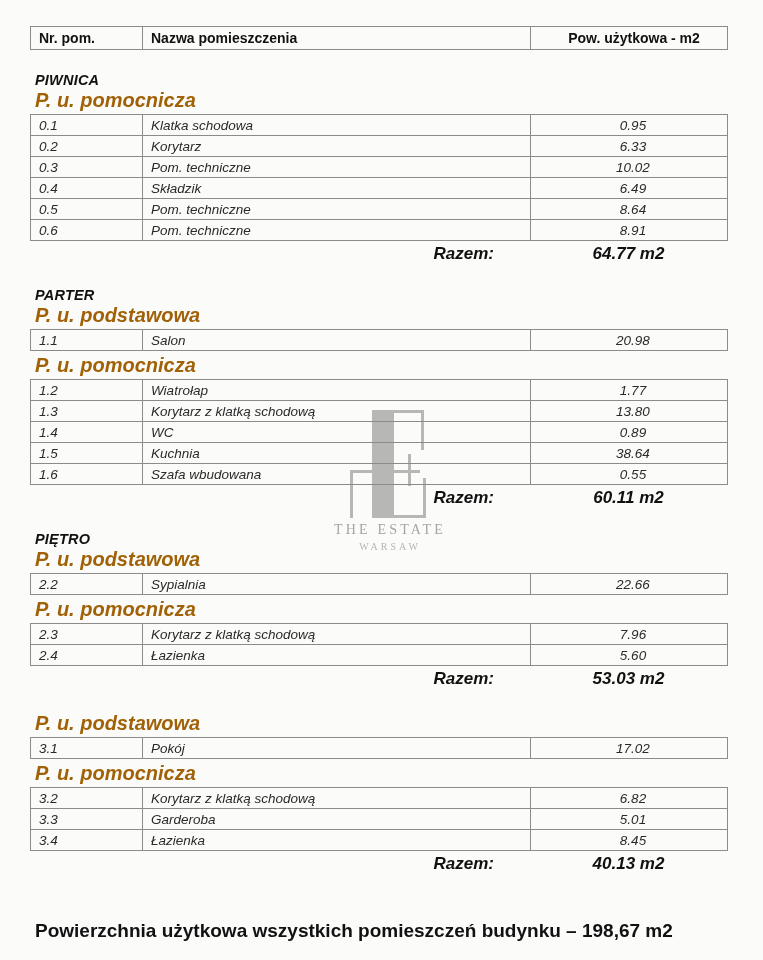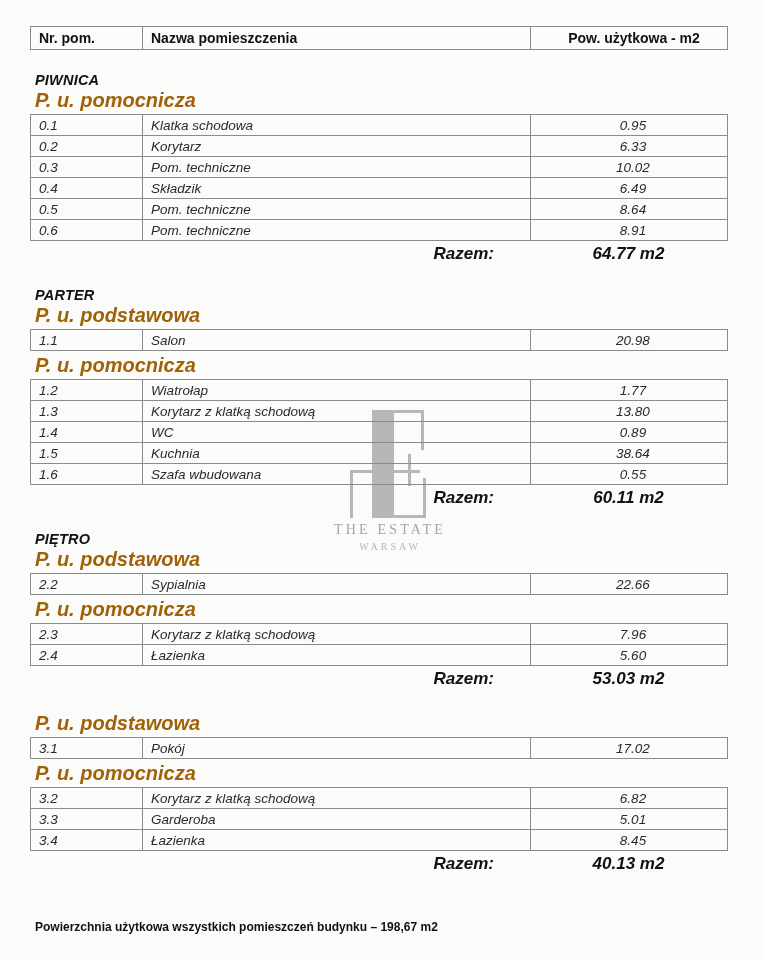--- a/index.html
+++ b/index.html
@@ -200,21 +200,21 @@
   .total-value {
     width: 197px;
     text-align: center;
   }
 
   .table-gap { height: 3px; }
 
   .grand-total {
     margin: 0 0 0 5px;
     font-weight: bold;
-    font-size: 12px;
+    font-size: 19px;
     color: #111;
   }
   .grand-wrap { padding-top: 46px; }
 </style>
 </head>
 <body>
 
 <div id="watermark">
   <div class="wm-mark">
     <span class="bar-v"></span>

